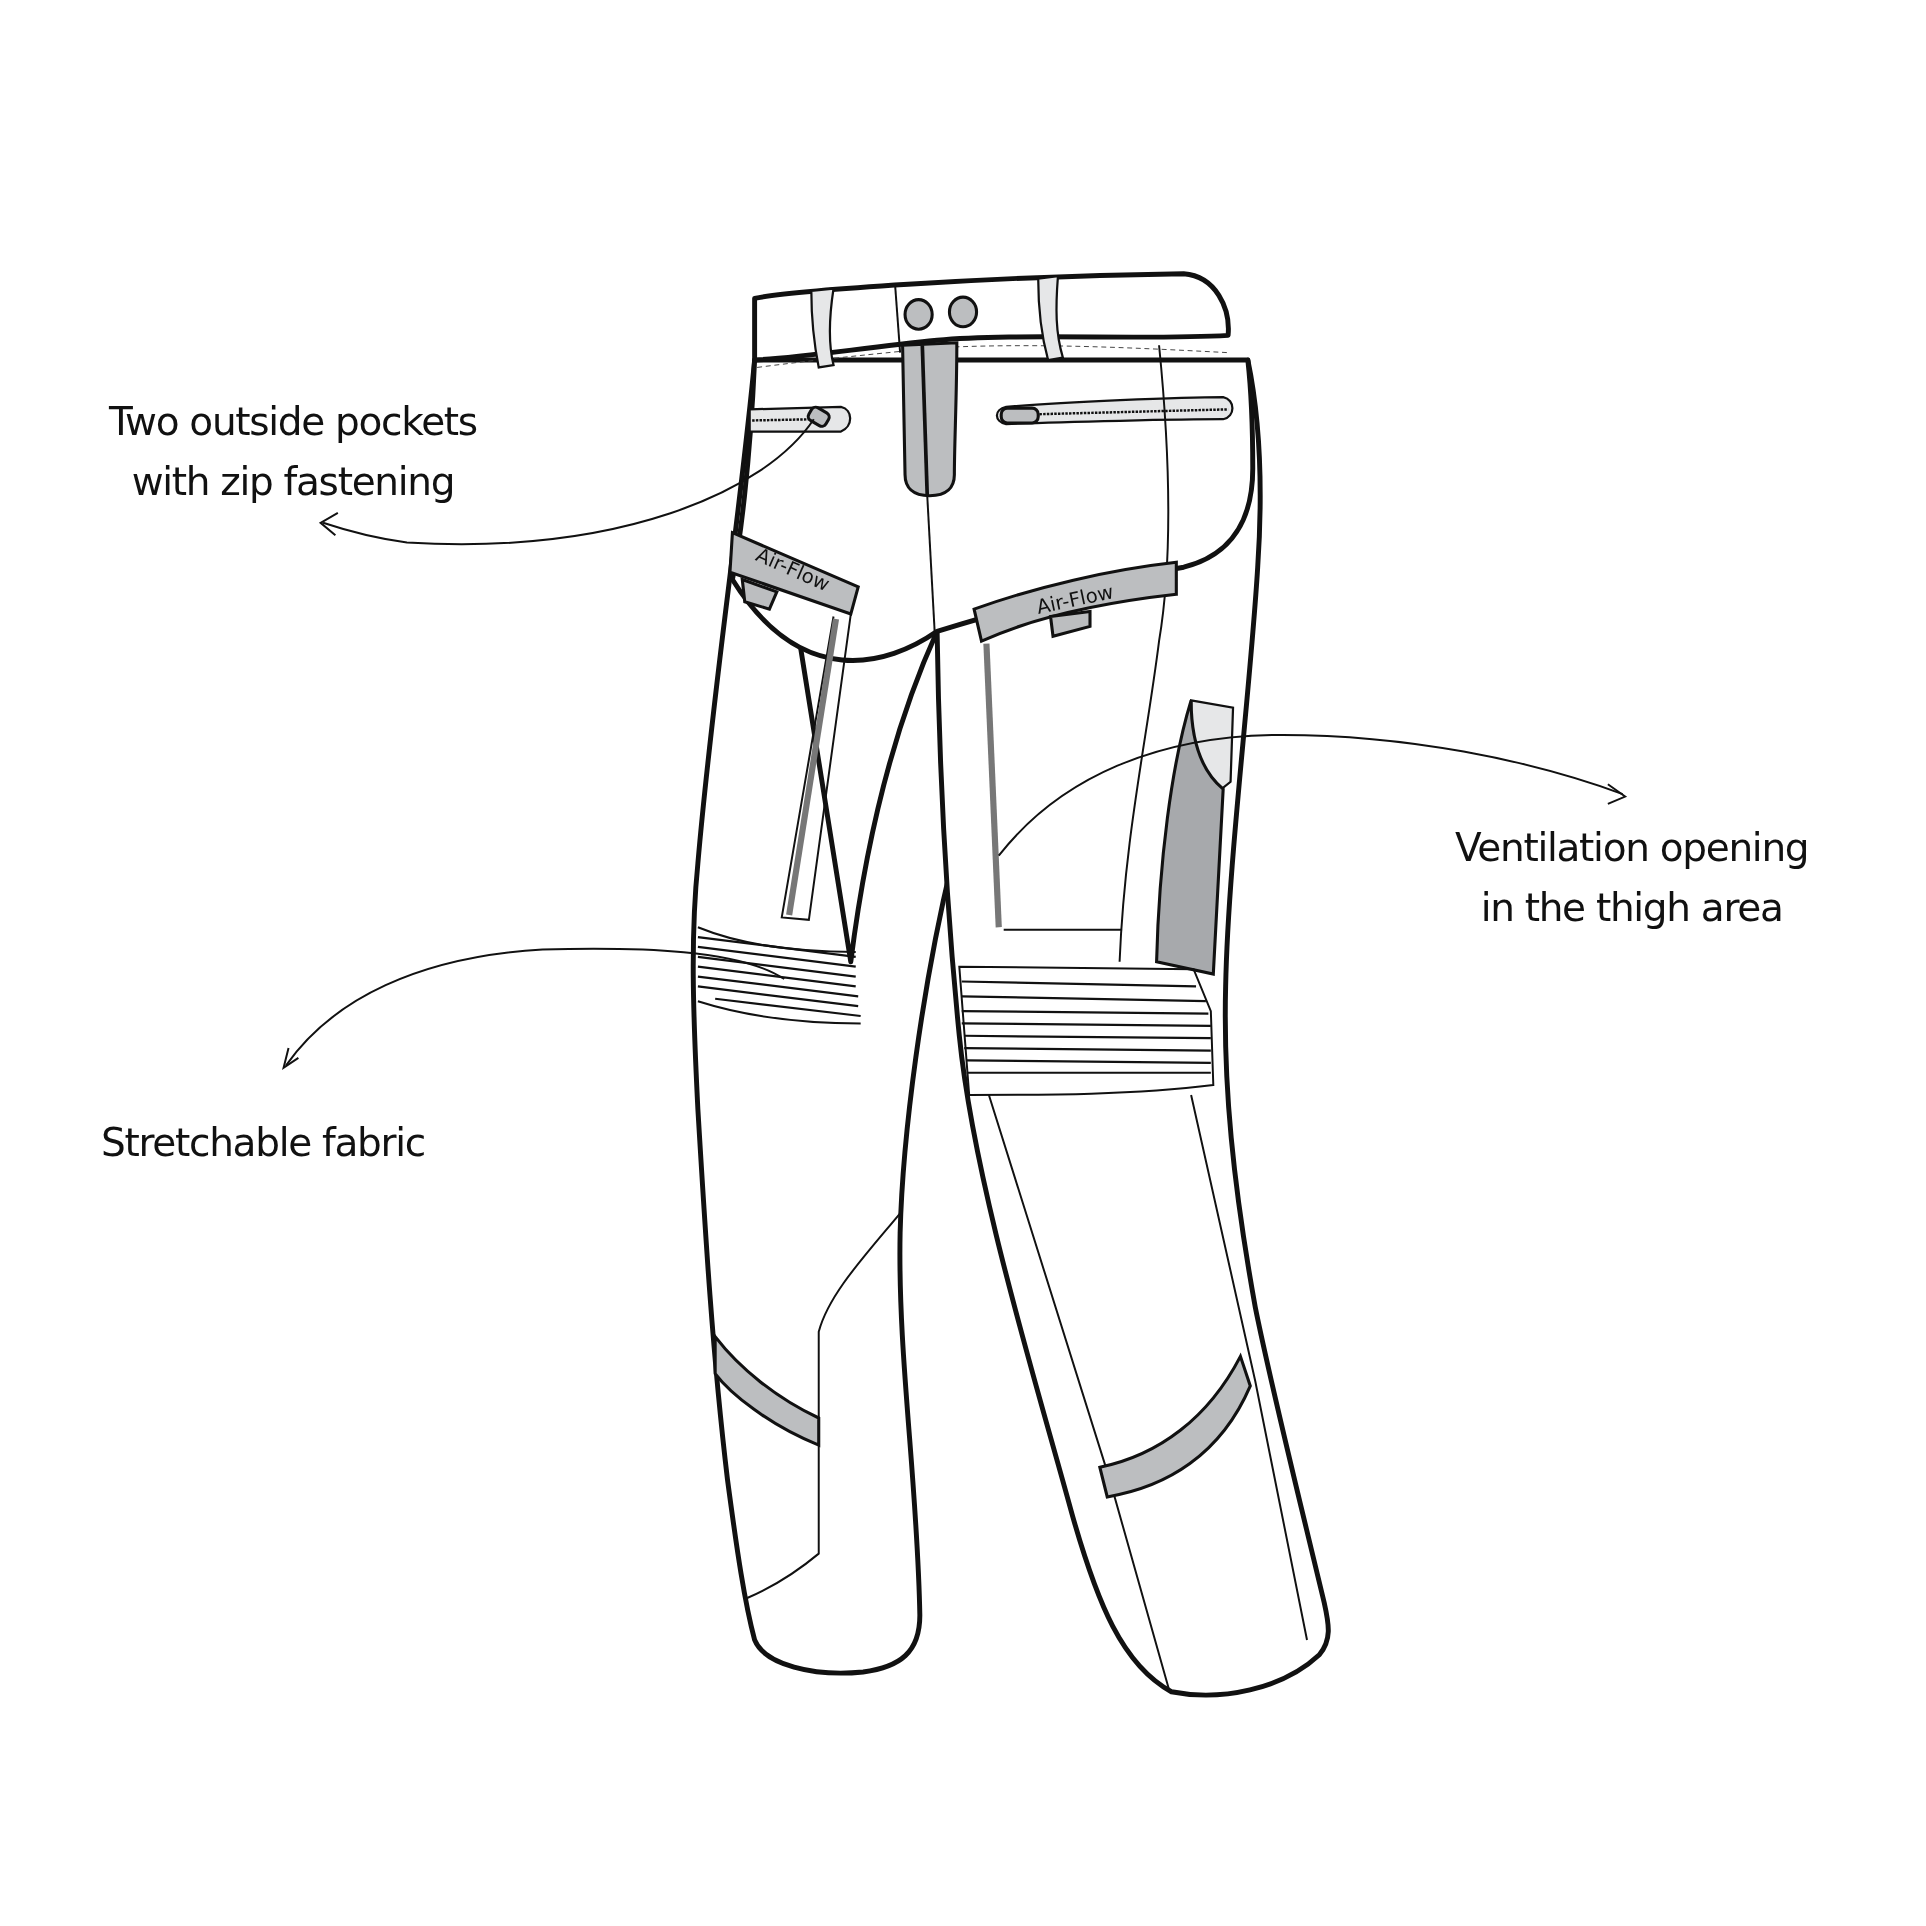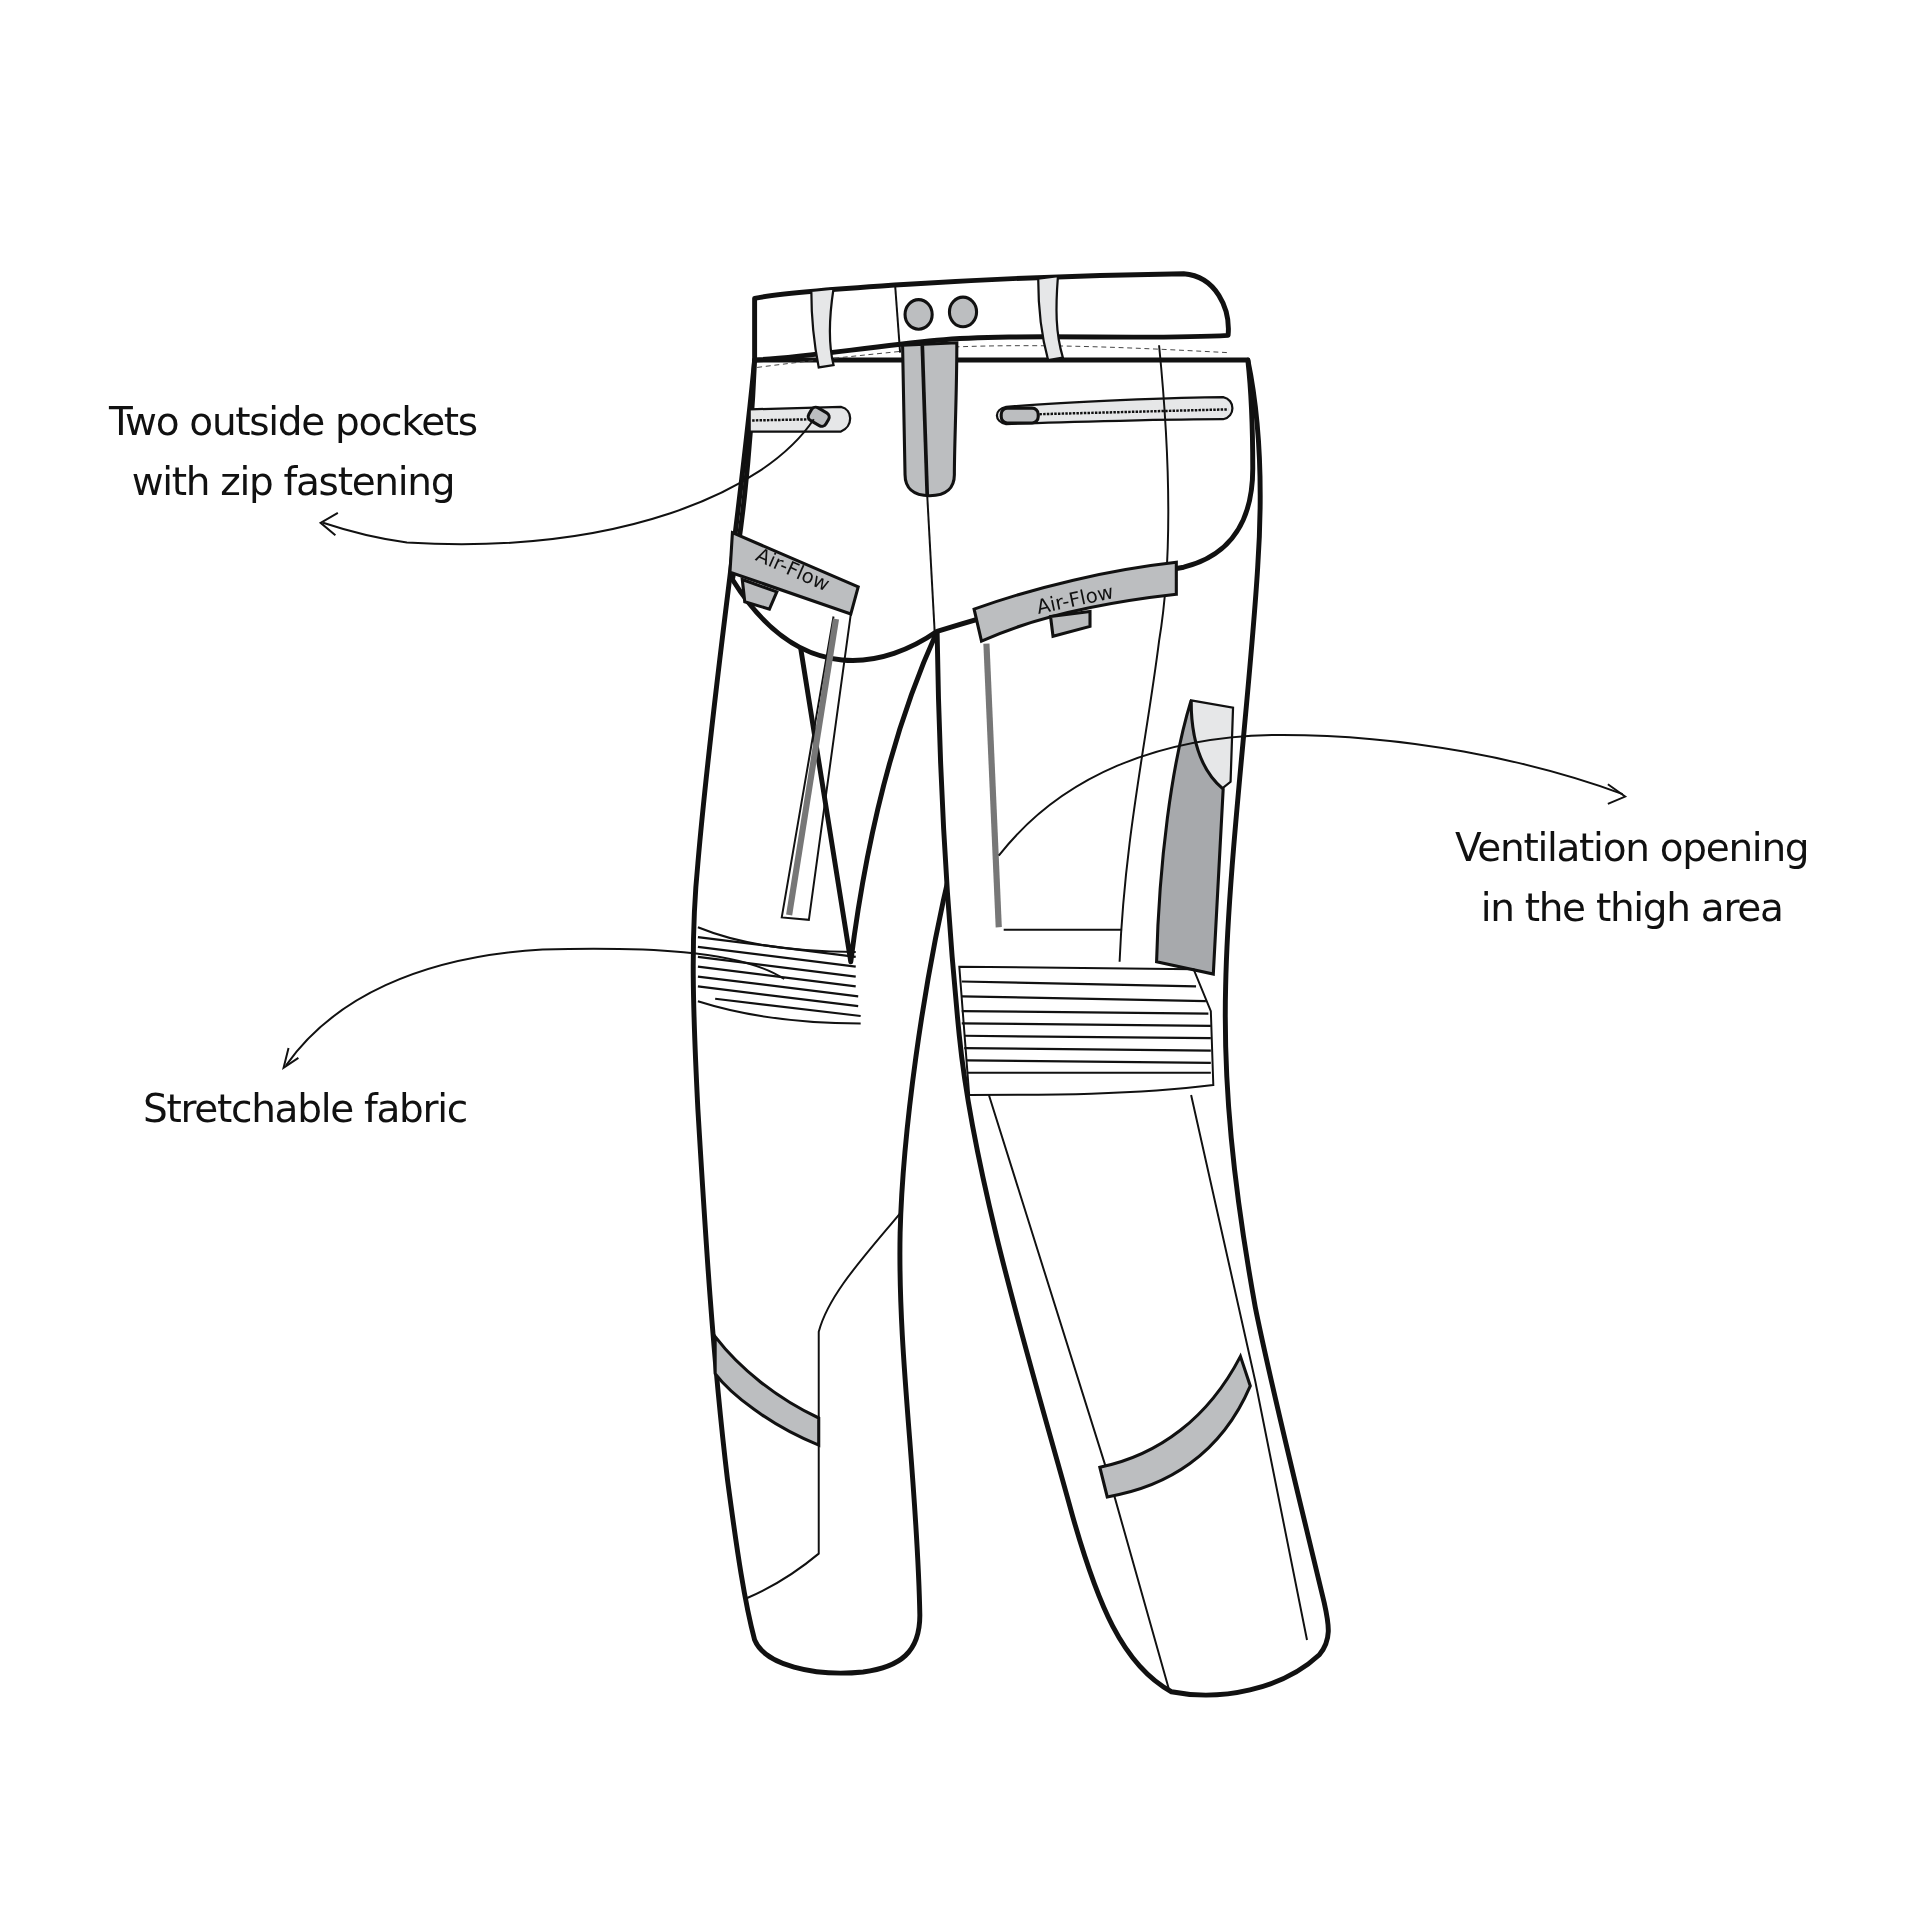--- a/index.html
+++ b/index.html
@@ -113,17 +113,17 @@
 </svg>
 
 <div class="lbl" style="left:1455px;top:818px;">
   <span>Ventilation opening</span>
   <span>in the thigh area</span>
 </div>
 <div class="lbl" style="left:109px;top:392px;">
   <span>Two outside pockets</span>
   <span>with zip fastening</span>
 </div>
-<div class="lbl" style="left:101px;top:1079px;margin-left:42px;">
+<div class="lbl" style="left:101px;top:1113px;">
   <span>Stretchable fabric</span>
 </div>
 </div>
 
 
 </body></html>

